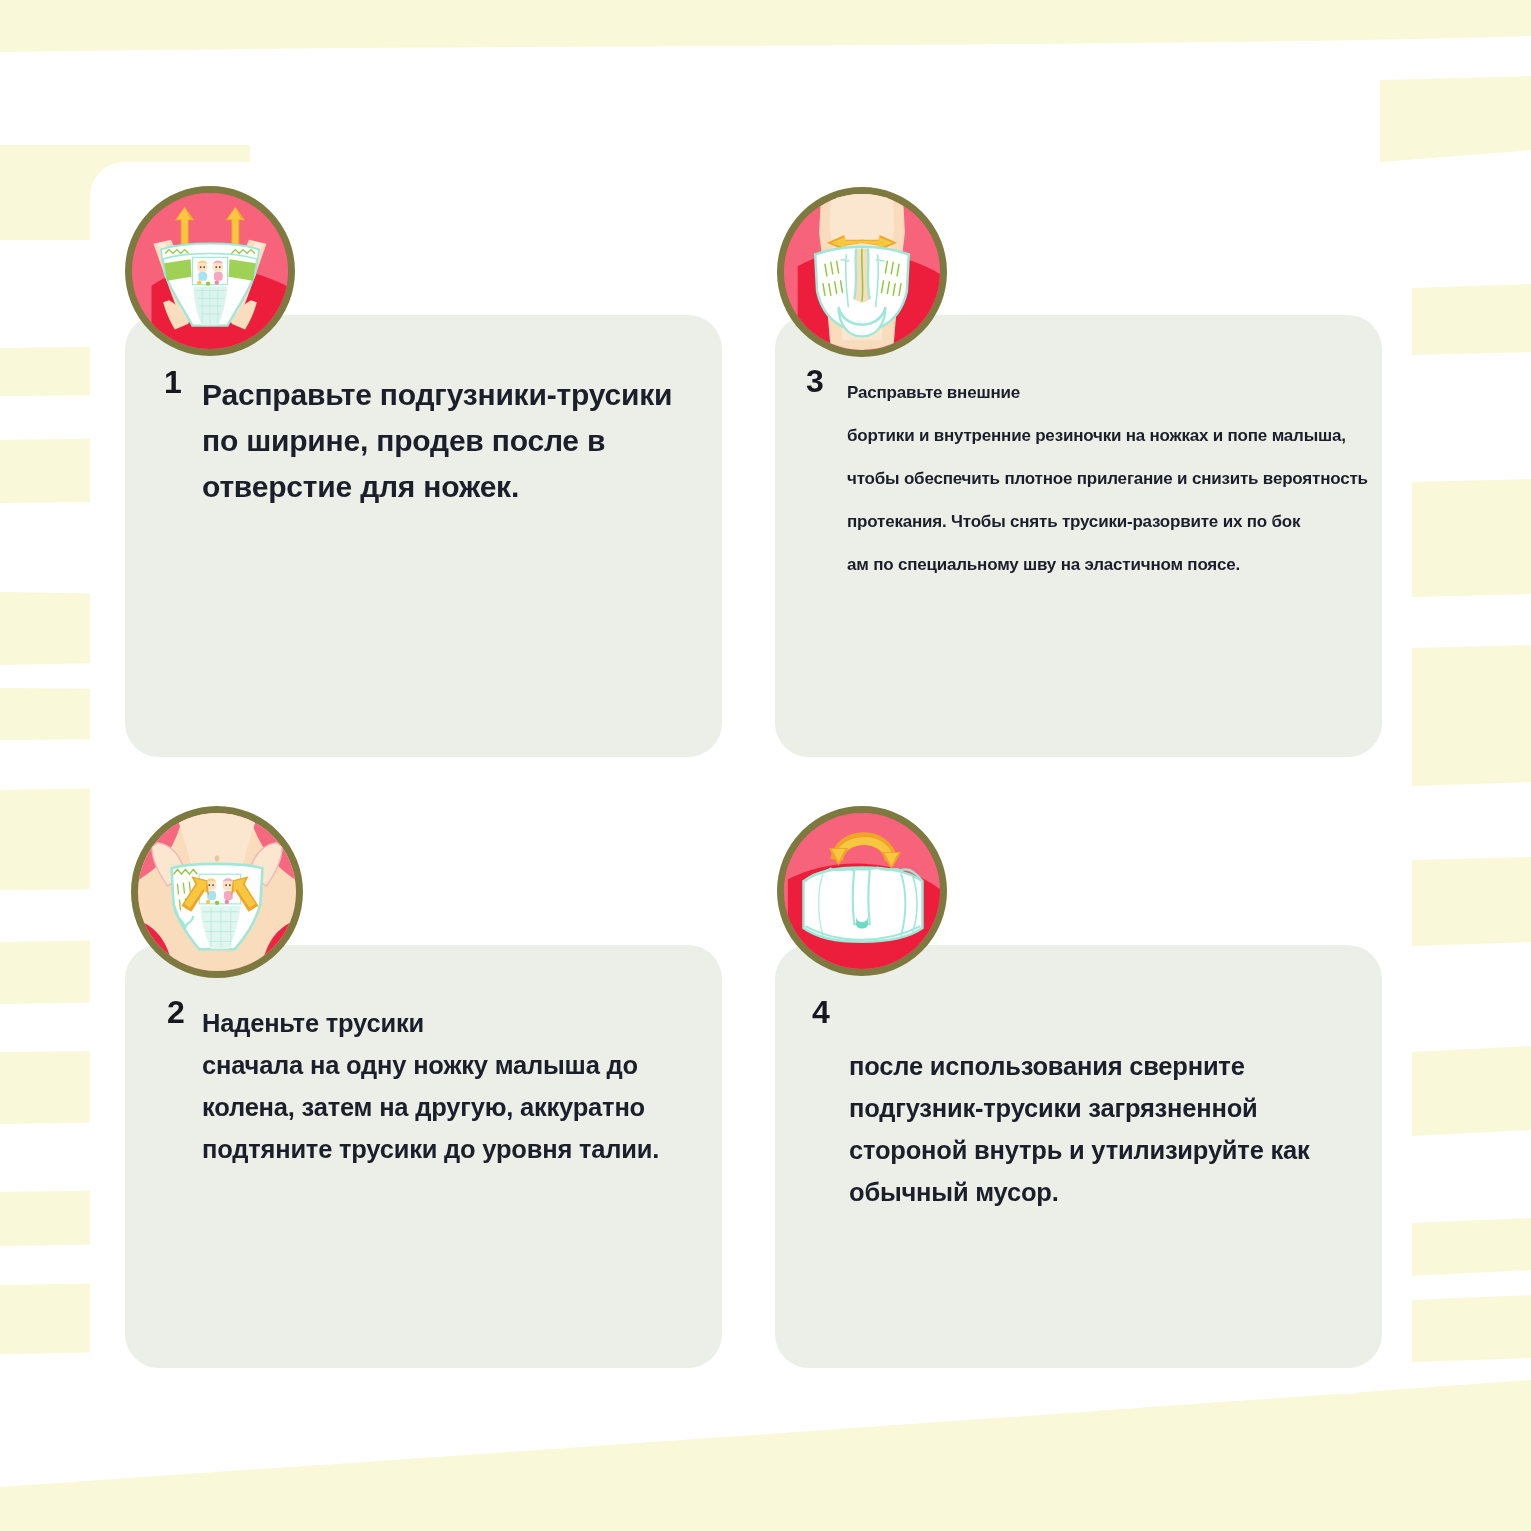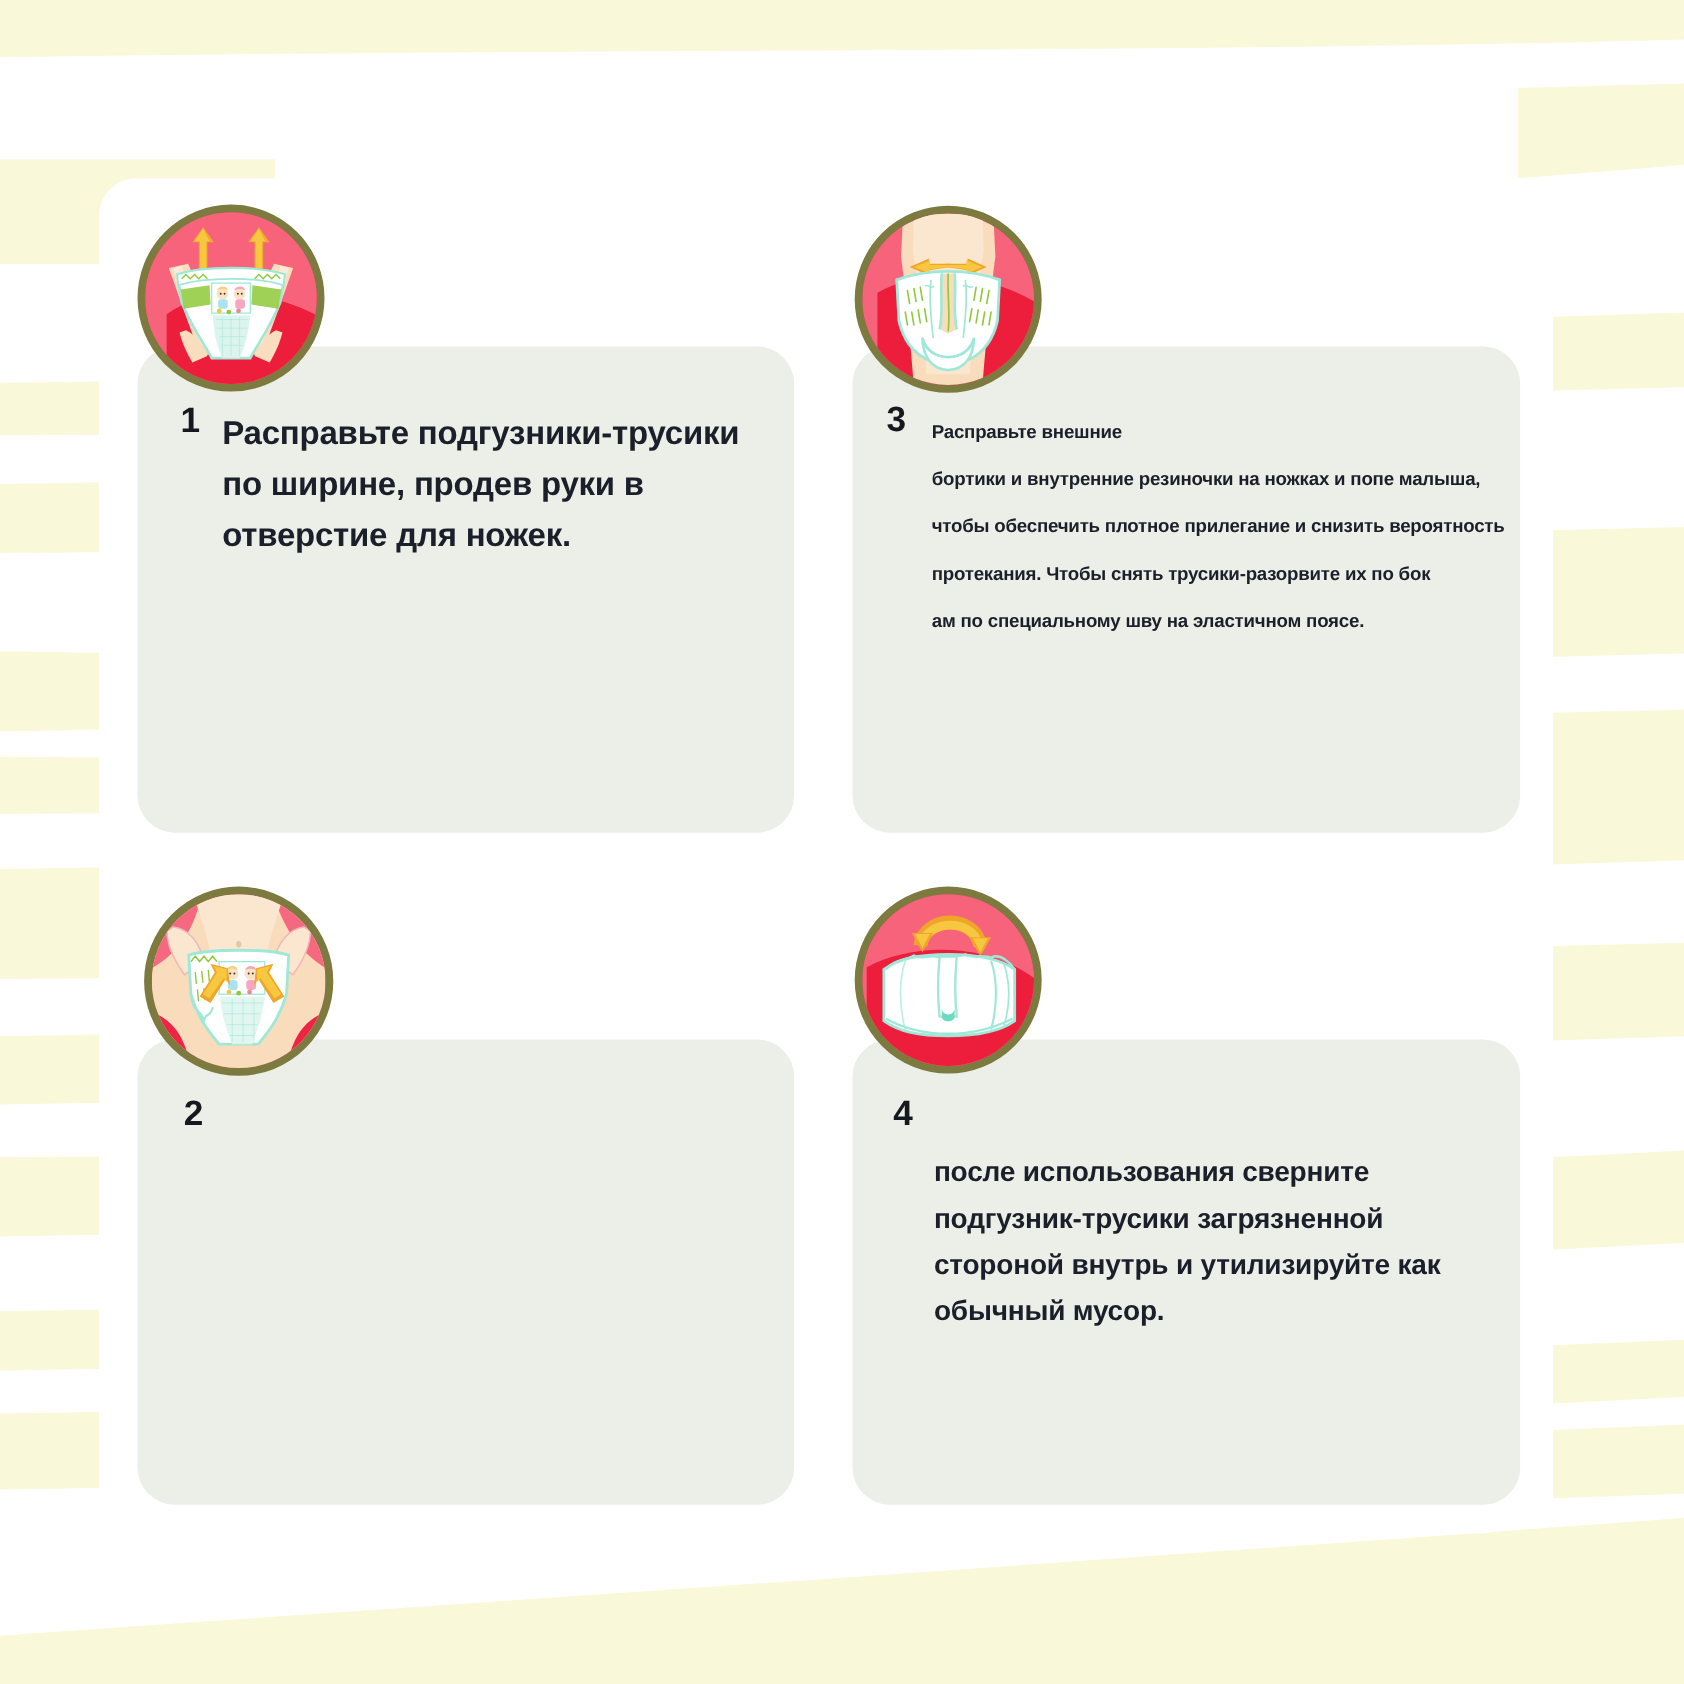--- a/index.html
+++ b/index.html
@@ -124,21 +124,23 @@
   <div class="card" id="card-1"></div>
   <div class="card" id="card-3"></div>
   <div class="card" id="card-2"></div>
   <div class="card" id="card-4"></div>
 
   <div class="stepnum" id="num-1">1</div>
   <div class="stepnum" id="num-2">2</div>
   <div class="stepnum" id="num-3">3</div>
   <div class="stepnum" id="num-4">4</div>
 
-  <div class="steptext" id="text-1">Расправьте подгузники-трусики по ширине, продев руки в отверстие для ножек.</div>
+  <div class="steptext" id="text-1">Расправьте подгузники-трусики по ширине, продев после в отверстие для ножек.</div>
+  <div class="steptext" id="text-2">Наденьте трусики
+сначала на одну ножку малыша до колена, затем на другую, аккуратно подтяните трусики до уровня талии.</div>
   <div class="steptext" id="text-3">Расправьте внешние
 бортики и внутренние резиночки на ножках и попе малыша, чтобы обеспечить плотное прилегание и снизить вероятность протекания. Чтобы снять трусики-разорвите их по бок
 ам по специальному шву на эластичном поясе.</div>
   <div class="steptext" id="text-4">после использования сверните подгузник-трусики загрязненной стороной внутрь и утилизируйте как обычный мусор.</div>
 
   <div class="badge" id="badge-1">
     <svg viewBox="0 0 160 160">
       <rect x="0" y="0" width="160" height="160" fill="#f8637c"></rect>
       <path d="M20,95 C55,70 110,70 160,96 L160,160 L20,160 Z" fill="#ec1e3c"></path>
 

